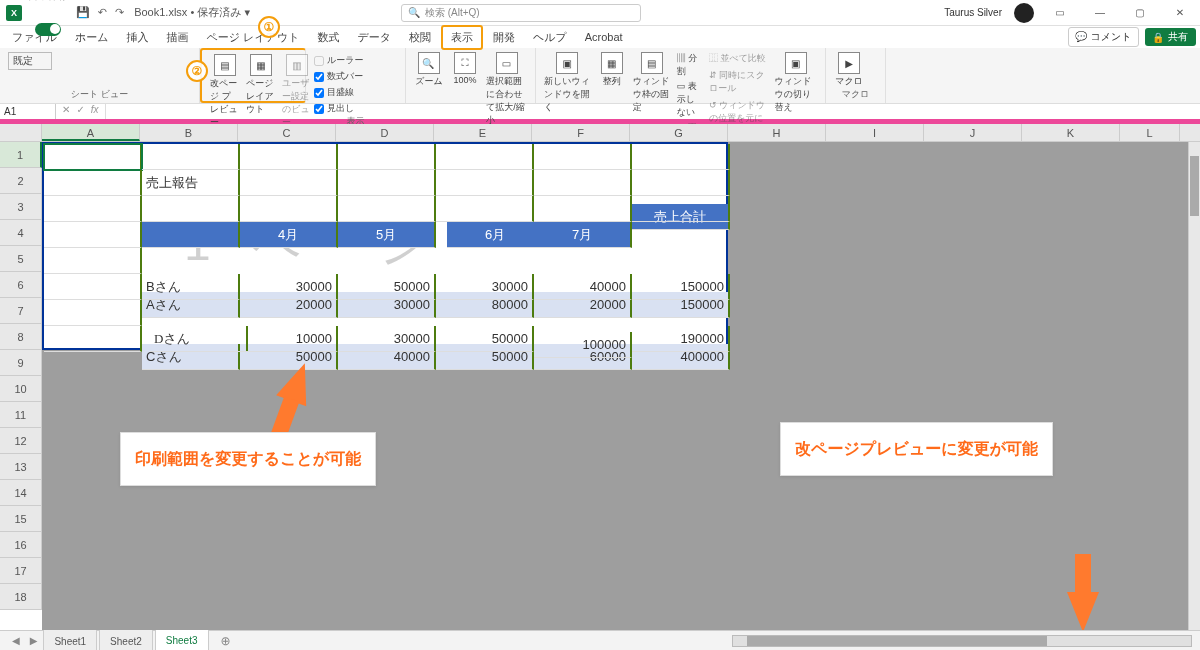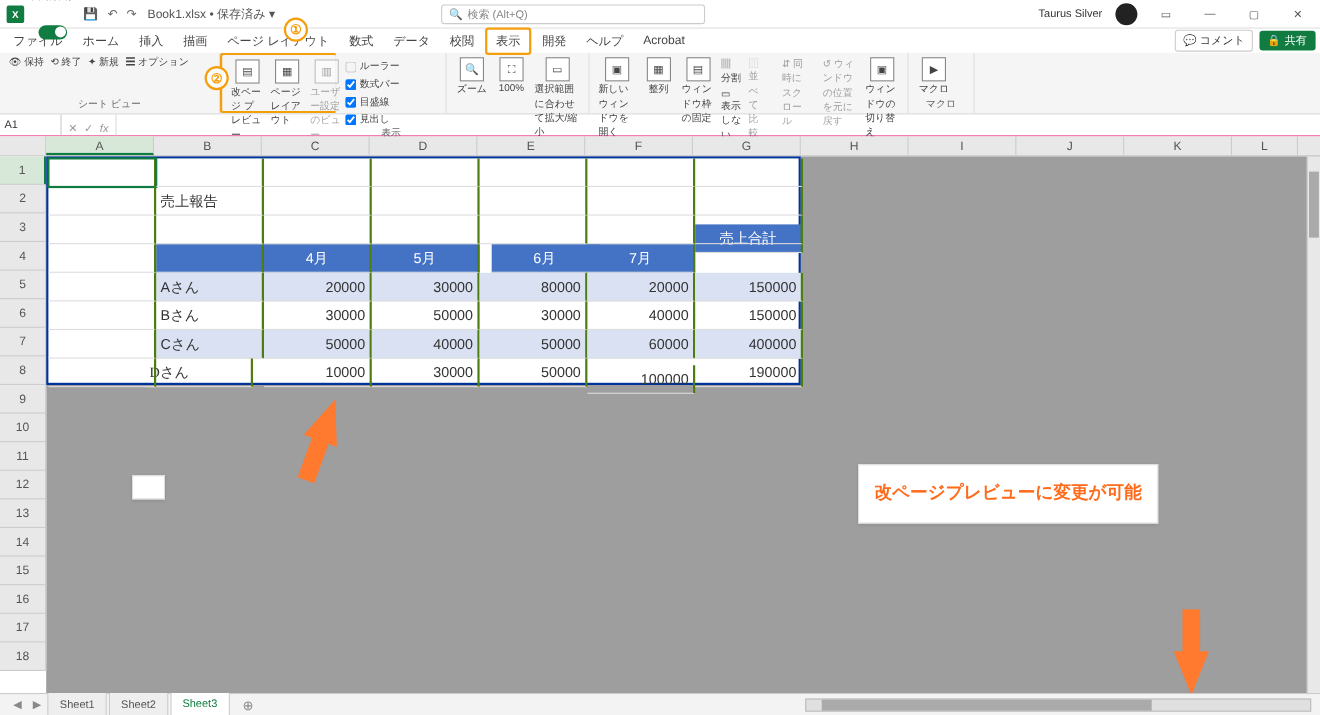--- a/index.html
+++ b/index.html
@@ -31,21 +31,21 @@
 .rgroup { border-right: 1px solid #e0e0e0; padding: 2px 8px; display: flex; flex-direction: column; justify-content: space-between; }
 .rgroup .items { display: flex; gap: 6px; align-items: flex-start; flex: 1; padding-top: 2px; }
 .rgroup .label { text-align: center; font-size: 9px; color: #666; }
 .ritem { display: flex; flex-direction: column; align-items: center; gap: 1px; font-size: 9px; min-width: 30px; }
 .ricon { width: 18px; height: 18px; border: 1px solid #888; background: #fff; display: flex; align-items: center; justify-content: center; font-size: 10px; }
 .ricon.big { width: 22px; height: 22px; }
 .chk { display: flex; align-items: center; gap: 3px; font-size: 9px; }
 .chk input { width: 10px; height: 10px; }
 
 
-.fbar { height: 20px; border-bottom: 1px solid #ec4899; display: flex; align-items: flex-end; }
+.fbar { height: 20px; border-bottom: 5px solid #ec4899; display: flex; align-items: flex-start; }
 .namebox { width: 56px; border-right: 1px solid #ccc; padding: 0 4px; font-size: 10px; height: 100%; display: flex; align-items: center; }
 .fx-area { display: flex; align-items: center; gap: 6px; padding: 0 6px; color: #999; font-size: 10px; }
 
 
 .grid-wrap { position: relative; }
 .colheads { display: flex; height: 18px; background: #e8e8e8; border-bottom: 1px solid #ccc; }
 .corner { width: 42px; border-right: 1px solid #ccc; background: #e8e8e8; }
 .ch { width: 98px; border-right: 1px solid #ccc; text-align: center; font-size: 11px; color: #555; line-height: 18px; }
 .ch.selA { background: #d8e8d8; border-bottom: 2px solid #107c41; }
 
@@ -59,21 +59,21 @@
 .print-area {
   position: absolute; left: 42px; top: 0;
   width: 686px; 
   height: 208px; 
   background: #fff;
   border: 2px solid #003399;
 }
 .cell { position: absolute; width: 98px; height: 26px; border-right: 2px solid #4d7c0f; border-bottom: 1px solid #ddd; padding: 0 4px; font-size: 13px; display: flex; align-items: center; }
 .cell.numr { justify-content: flex-end; }
 .cell.hdr { background: #4472C4; color: #fff; justify-content: center; font-weight: 500; }
-.cell.odd { background: #D9E1F2; }
+.cell.odd { background: #D9E1F2; margin-top: 44px; }
 .cell.sel { outline: 2px solid #107c41; outline-offset: -1px; }
 
 .watermark {
   position: absolute; left: 140px; top: 68px; font-size: 48px; color: rgba(120,120,120,0.35);
   font-family: "MS PGothic", sans-serif; letter-spacing: 14px; pointer-events: none;
 }
 
 
 .annot-num { position: absolute; width: 22px; height: 22px; border: 2px solid #f59e0b; border-radius: 50%; color: #f59e0b; font-weight: bold; display: flex; align-items: center; justify-content: center; background: rgba(255,255,255,0.9); font-size: 12px; z-index: 50; }
 .annot-box { position: absolute; background: #fff; border: 1px solid #ddd; padding: 10px 14px; color: #ff6b1a; font-size: 16px; font-weight: 600; line-height: 2; z-index: 50; box-shadow: 0 1px 3px rgba(0,0,0,0.1); }
@@ -139,25 +139,22 @@
   <div style="margin-left:auto;display:flex;align-items:center;">
     <div class="comment-btn">💬 <span>コメント</span></div>
     <div class="share-btn">🔒 <span>共有</span></div>
   </div>
 </div>
 
 <div class="annot-num" style="left:258px; top:16px;">①</div>
 
 <div class="ribbon">
   <div class="rgroup" style="width:200px">
-    <div class="items" style="padding-top:0">
-      <span>👁 <span>保持</span></span>
-      <span>⟲ <span>終了</span></span>
-      <span>✦ <span>新規</span></span>
-      <span>☰ <span>オプション</span></span>
+    <div class="items">
+      <div style="border:1px solid #bbb;padding:1px 18px 1px 4px;font-size:10px;">既定</div>
     </div>
     <div class="label">シート ビュー</div>
   </div>
 
   <div class="rgroup boxed-orange" style="width:106px;position:relative">
     <div class="items">
       <div class="ritem">
         <div class="ricon big">▤</div>
         <span>改ページ プレビュー</span>
       </div>
@@ -226,21 +223,21 @@
         </div>
       <div class="ritem">
           <div class="ricon big">▤</div>
           <span>ウィンドウ枠の固定</span>
         </div>
       <div style="display:flex;flex-direction:column;gap:2px;font-size:9px">
         <span>▥ <span>分割</span></span>
         <span>▭ <span>表示しない</span></span>
         <span style="opacity:.5">▭ <span>再表示</span></span>
       </div>
-      <div style="display:flex;flex-direction:row;gap:16px;font-size:9px;opacity:.5">
+      <div style="display:flex;flex-direction:column;gap:4px;font-size:9px;opacity:.5">
         <span>⿲ <span>並べて比較</span></span>
         <span>⇵ <span>同時にスクロール</span></span>
         <span>↺ <span>ウィンドウの位置を元に戻す</span></span>
       </div>
       <div class="ritem">
           <div class="ricon big">▣</div>
           <span>ウィンドウの切り替え</span>
         </div>
     </div>
     <div class="label">ウィンドウ</div>
@@ -333,21 +330,21 @@
           <div class="cell numr" style="left: 294px; top: 130px;">50000</div>
           <div class="cell numr" style="left: 392px; top: 130px;">30000</div>
           <div class="cell numr" style="left: 490px; top: 130px;">40000</div>
           <div class="cell numr" style="left: 588px; top: 130px;">150000</div>
           <div class="cell odd" style="left: 98px; top: 156px;">Cさん</div>
           <div class="cell numr odd" style="left: 196px; top: 156px;">50000</div>
           <div class="cell numr odd" style="left: 294px; top: 156px;">40000</div>
           <div class="cell numr odd" style="left: 392px; top: 156px;">50000</div>
           <div class="cell numr odd" style="left: 490px; top: 156px;">60000</div>
           <div class="cell numr odd" style="left: 588px; top: 156px;">400000</div>
-          <div class="cell" style="left: 88px; top: 182px; font-family: Liberation Serif, serif;">Dさん</div>
+          <div class="cell" style="left: 106px; top: 182px; font-family: Liberation Serif, serif;">Dさん</div>
           <div class="cell numr" style="left: 196px; top: 182px;">10000</div>
           <div class="cell numr" style="left: 294px; top: 182px;">30000</div>
           <div class="cell numr" style="left: 392px; top: 182px;">50000</div>
           <div class="cell numr" style="left: 490px; top: 188px;">100000</div>
           <div class="cell numr" style="left: 588px; top: 182px;">190000</div>
         </div>
 
       <div id="emptygrid">
           <div class="cell" style="left: 98px; top: 0px;"></div>
           <div class="cell" style="left: 196px; top: 0px;"></div>
@@ -376,20 +373,21 @@
         </div>
     </div>
 
     <div class="vscroll">
         <div class="thumb"></div>
       </div>
 
     <div class="arrow-up" style="left:282px; top:220px; transform:rotate(20deg);"></div>
 
     <div class="annot-box" style="left:120px; top:290px;">
+      <div>印刷範囲を変更することが可能</div>
     </div>
 
     <div class="annot-box" style="left:780px; top:280px;">
       <div>改ページプレビューに変更が可能</div>
     </div>
 
     <div class="arrow-down" style="left:1067px; top:450px;"></div>
   </div>
 </div>
 

